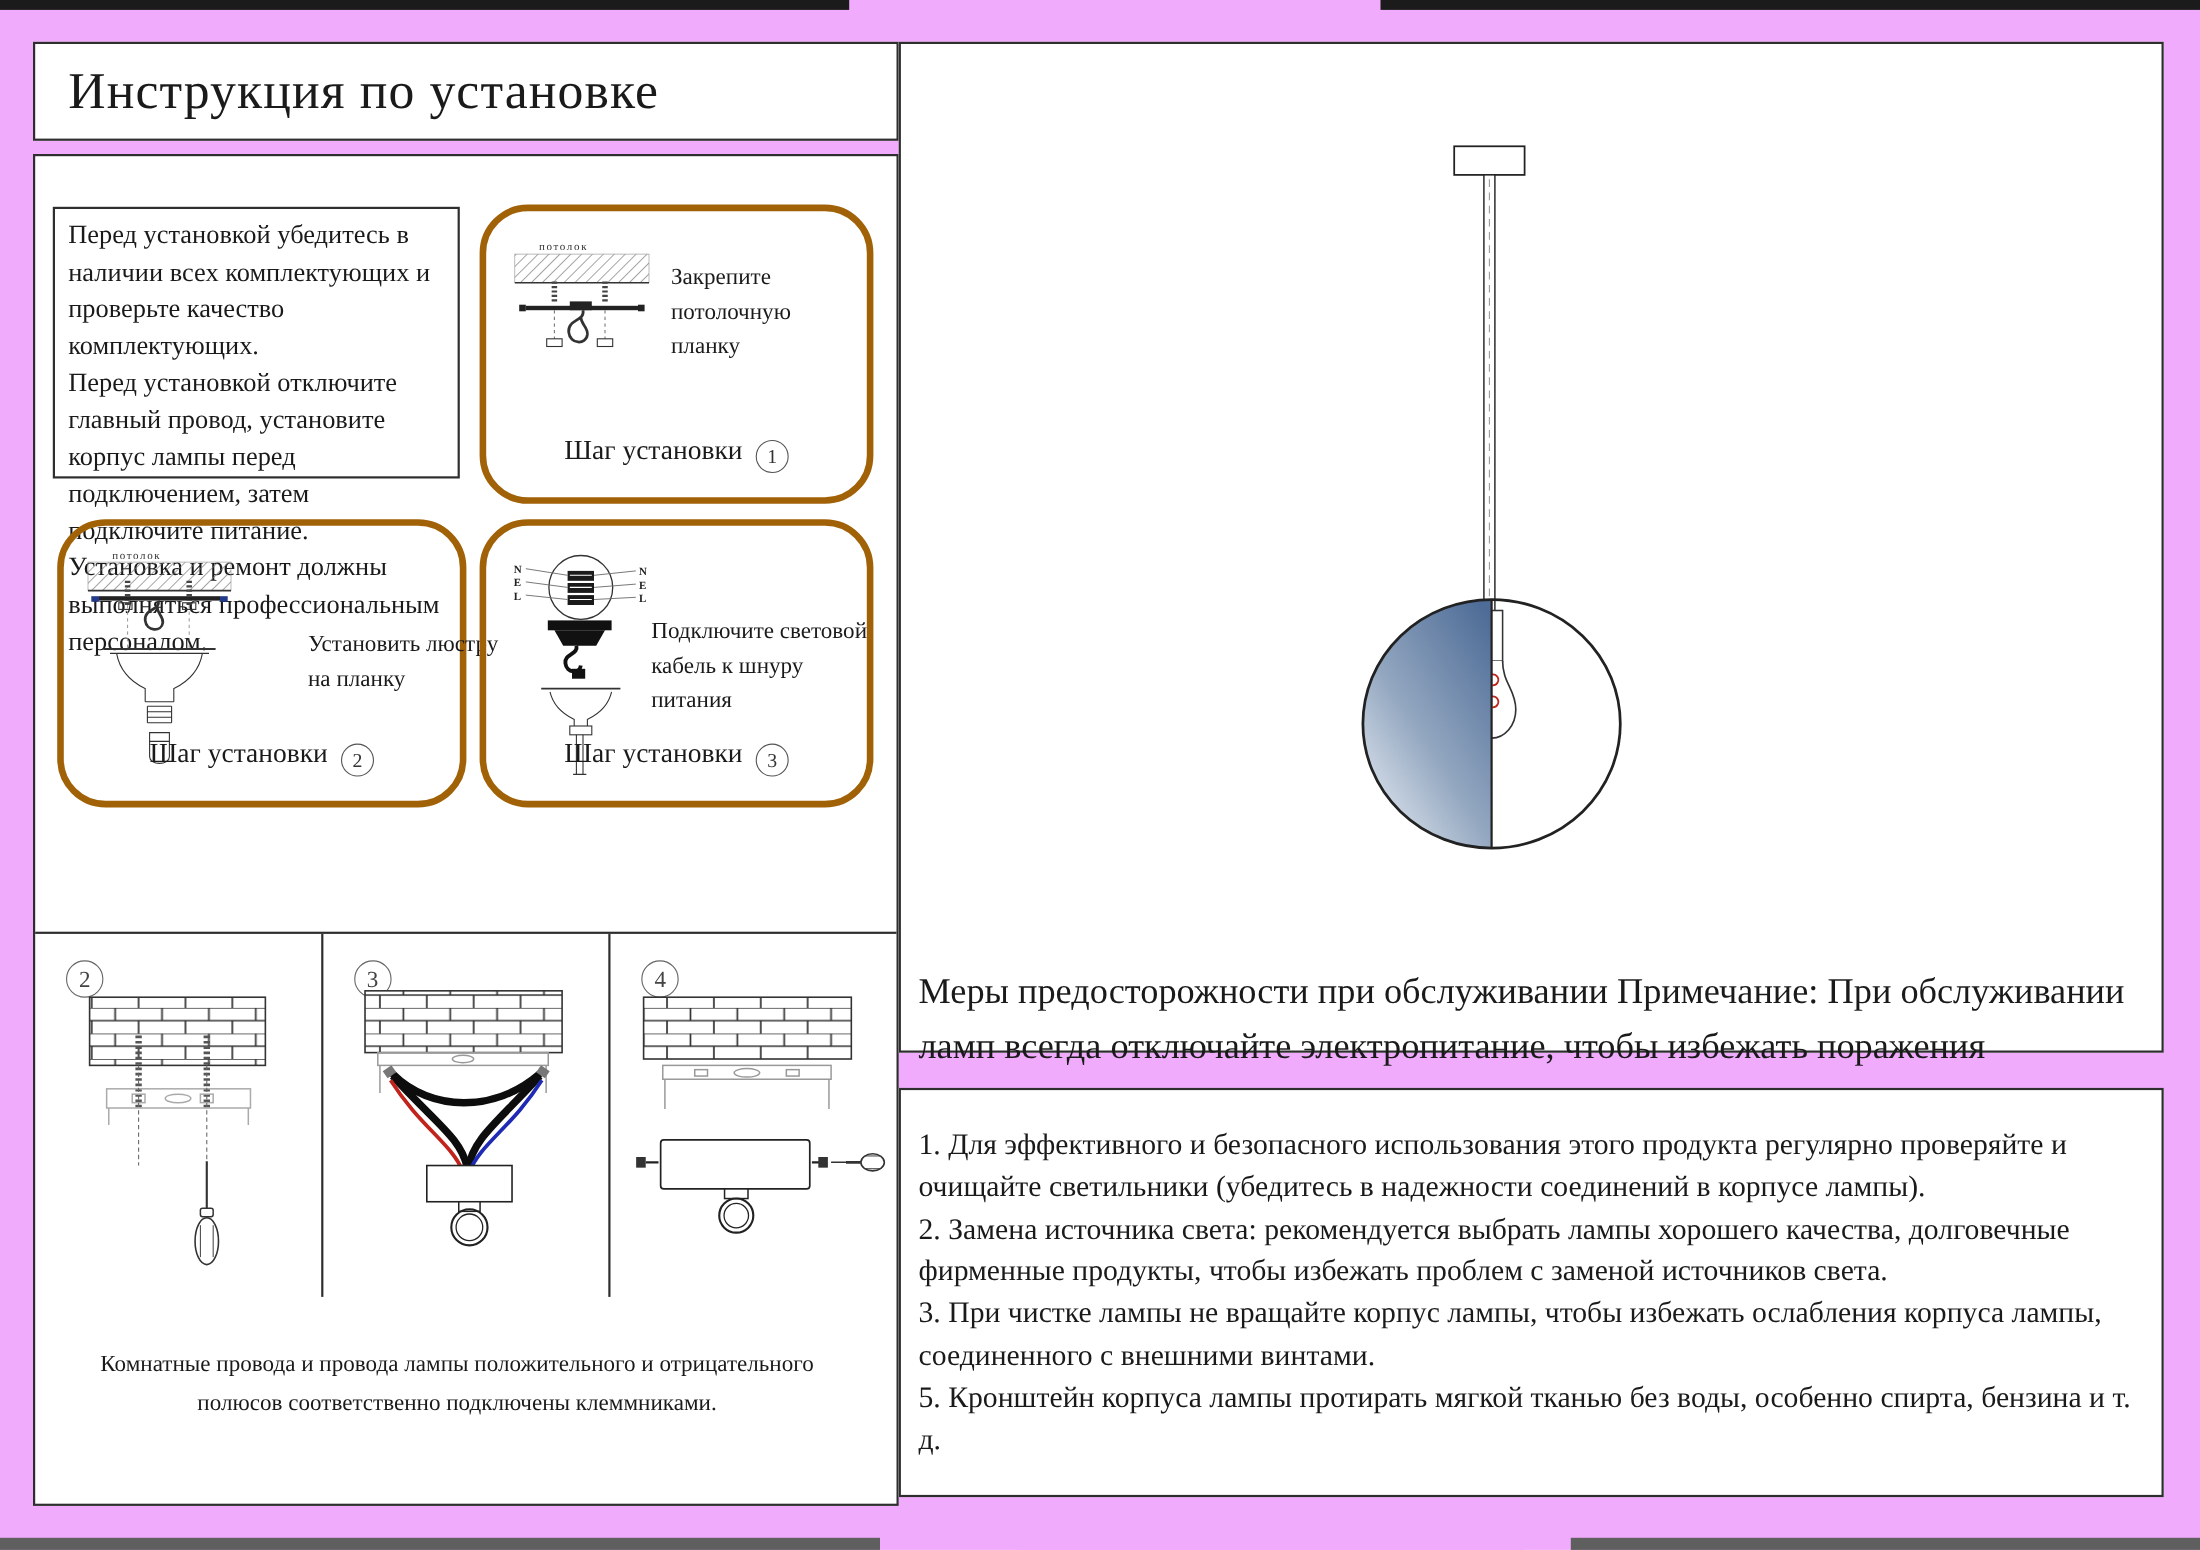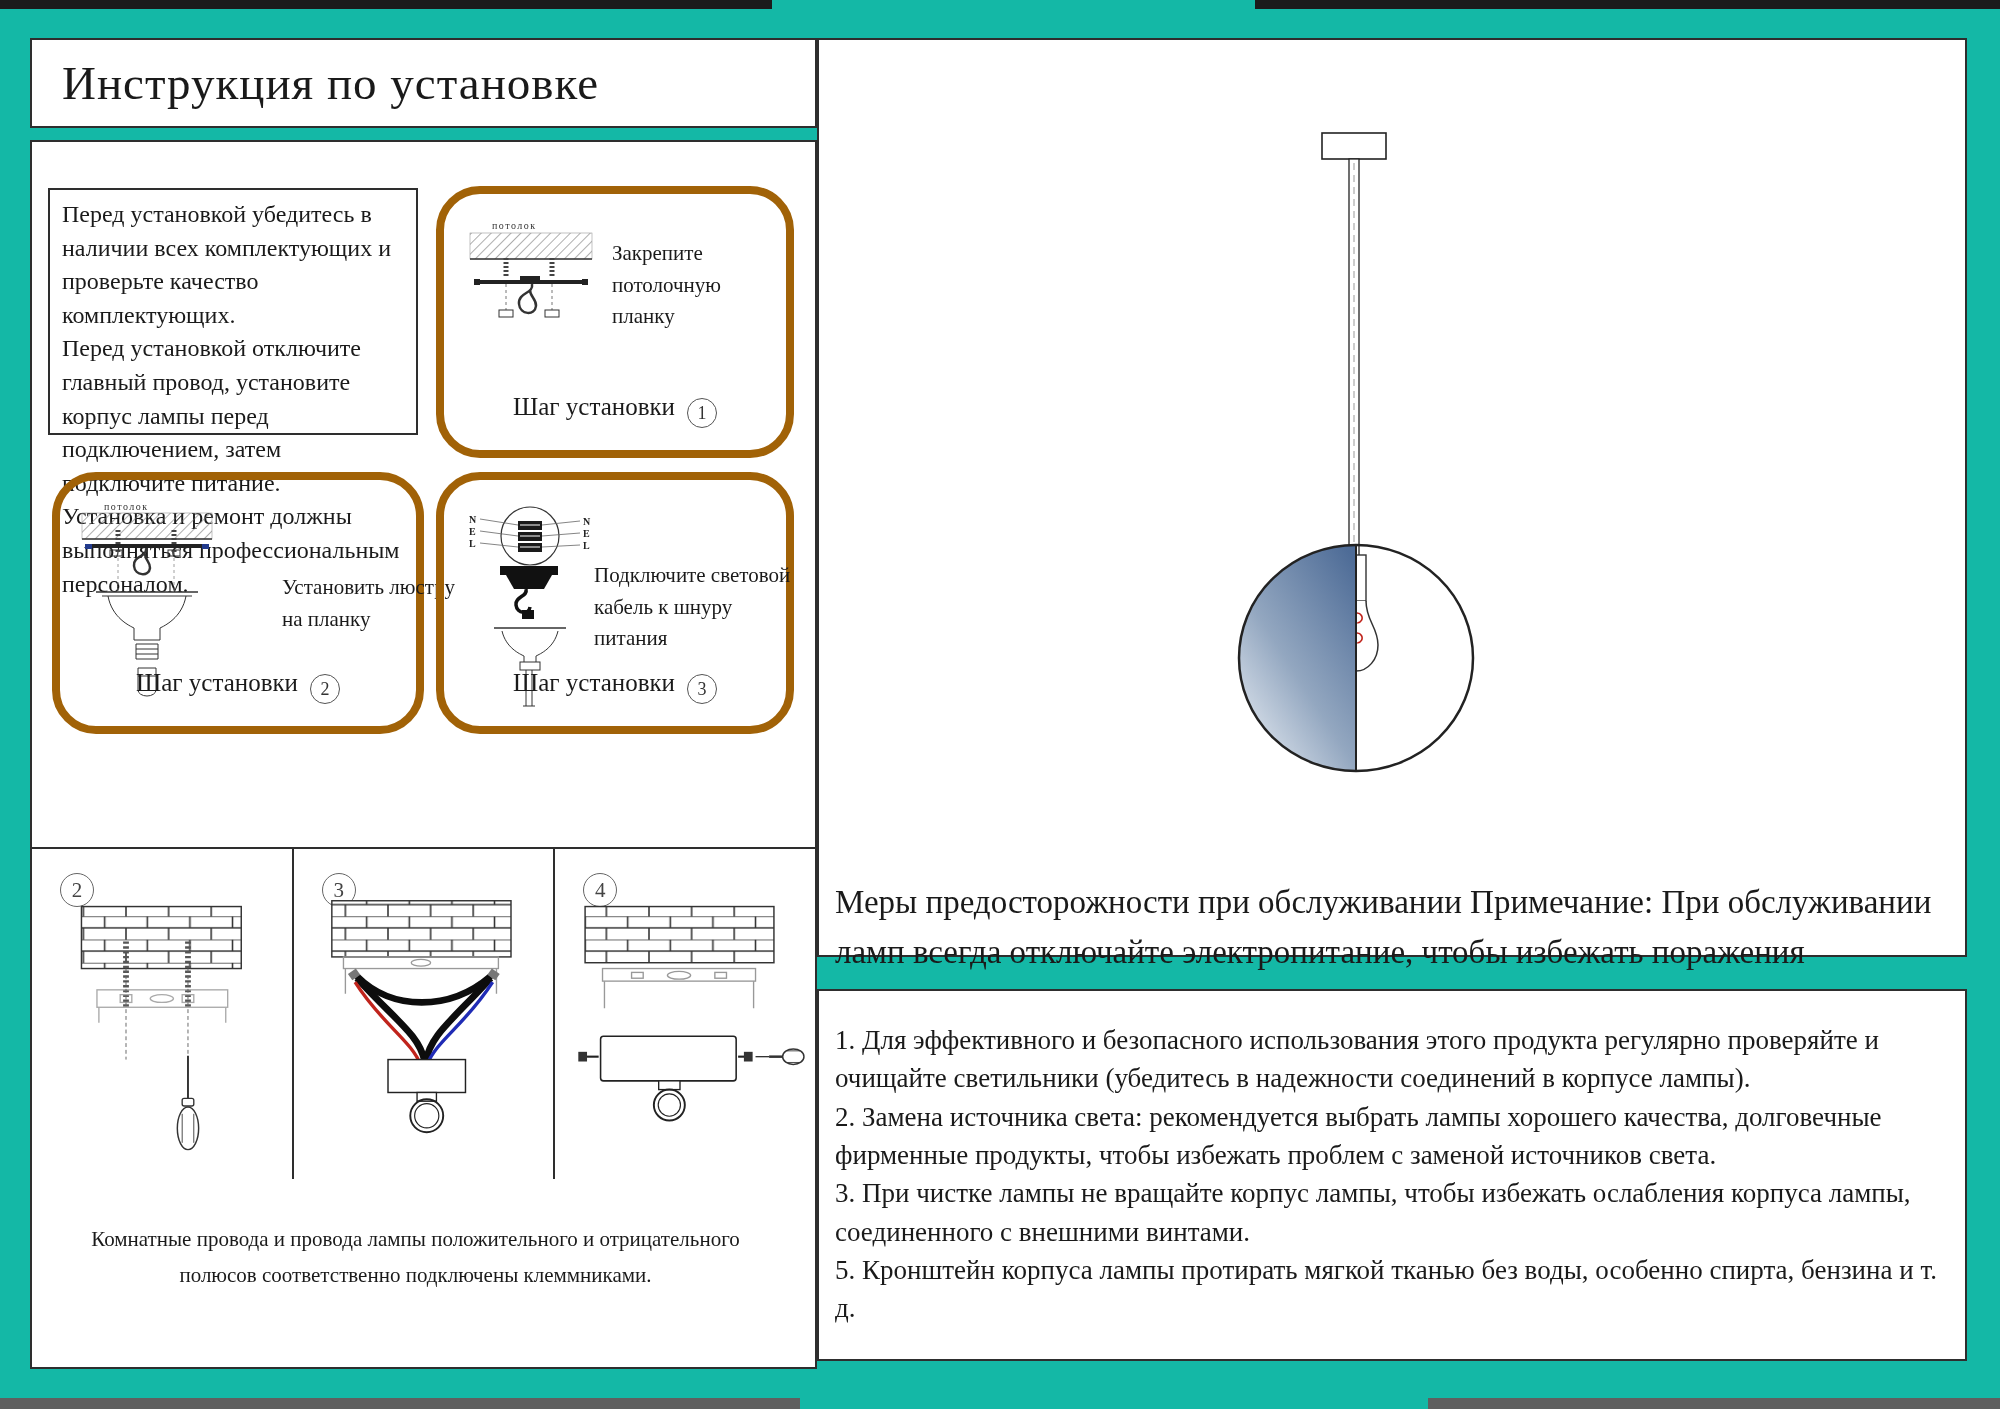--- a/index.html
+++ b/index.html
@@ -1,32 +1,32 @@
 <!DOCTYPE html>
 <html><head>
 <meta charset="utf-8">
 <style>
   html,body{margin:0;padding:0;background:#fff;}
-  .page{position:relative;width:2000px;height:1409px;background:#14b8a6;overflow:hidden;
+  .page{position:relative;width:2000px;height:1409px;background:#f0abfc;overflow:hidden;
         font-family:"Liberation Serif","DejaVu Serif",serif;color:#1a1a1a;}
   .abs{position:absolute;}
   
   .bar{position:absolute;background:#1b1b1b;}
   .bar.gray{background:#5f5f5f;}
   
   .frame{position:absolute;border:2px solid #2e2e2e;box-sizing:border-box;background:#fff;}
   .title-box{left:30px;top:38px;width:787px;height:90px;display:flex;align-items:center;
              padding-left:30px;font-size:47px;letter-spacing:1px;}
   .left-box{left:30px;top:140px;width:787px;height:1229px;}
   .right-top-box{left:817px;top:38px;width:1150px;height:919px;}
   .right-bottom-box{left:817px;top:989px;width:1150px;height:372px;}
   
   .intro-box{position:absolute;left:16px;top:46px;width:370px;height:247px;border:2px solid #2e2e2e;
              box-sizing:border-box;padding:8px 12px;font-size:24px;line-height:1.4;white-space:pre-line;}
-  .step-box{position:absolute;border:8px solid #a16207;border-radius:44px;box-sizing:border-box;}
+  .step-box{position:absolute;border:6px solid #a16207;border-radius:44px;box-sizing:border-box;}
   .step1{left:404px;top:44px;width:358px;height:272px;}
   .step2{left:20px;top:330px;width:372px;height:262px;}
   .step3{left:404px;top:330px;width:358px;height:262px;}
   .step-caption{position:absolute;font-size:21px;line-height:1.5;}
   .cap1{left:168px;top:44px;width:175px;}
   .cap2{left:186px;top:92px;width:175px;margin-left:36px;}
   .cap3{left:150px;top:80px;width:198px;}
   .step-footer{position:absolute;left:0;bottom:22px;width:100%;text-align:center;font-size:25px;}
   .circle-num{display:inline-block;width:28px;height:28px;border:1.5px solid #555;border-radius:50%;
               text-align:center;line-height:28px;font-size:18px;margin-left:12px;vertical-align:-4px;color:#333;}

